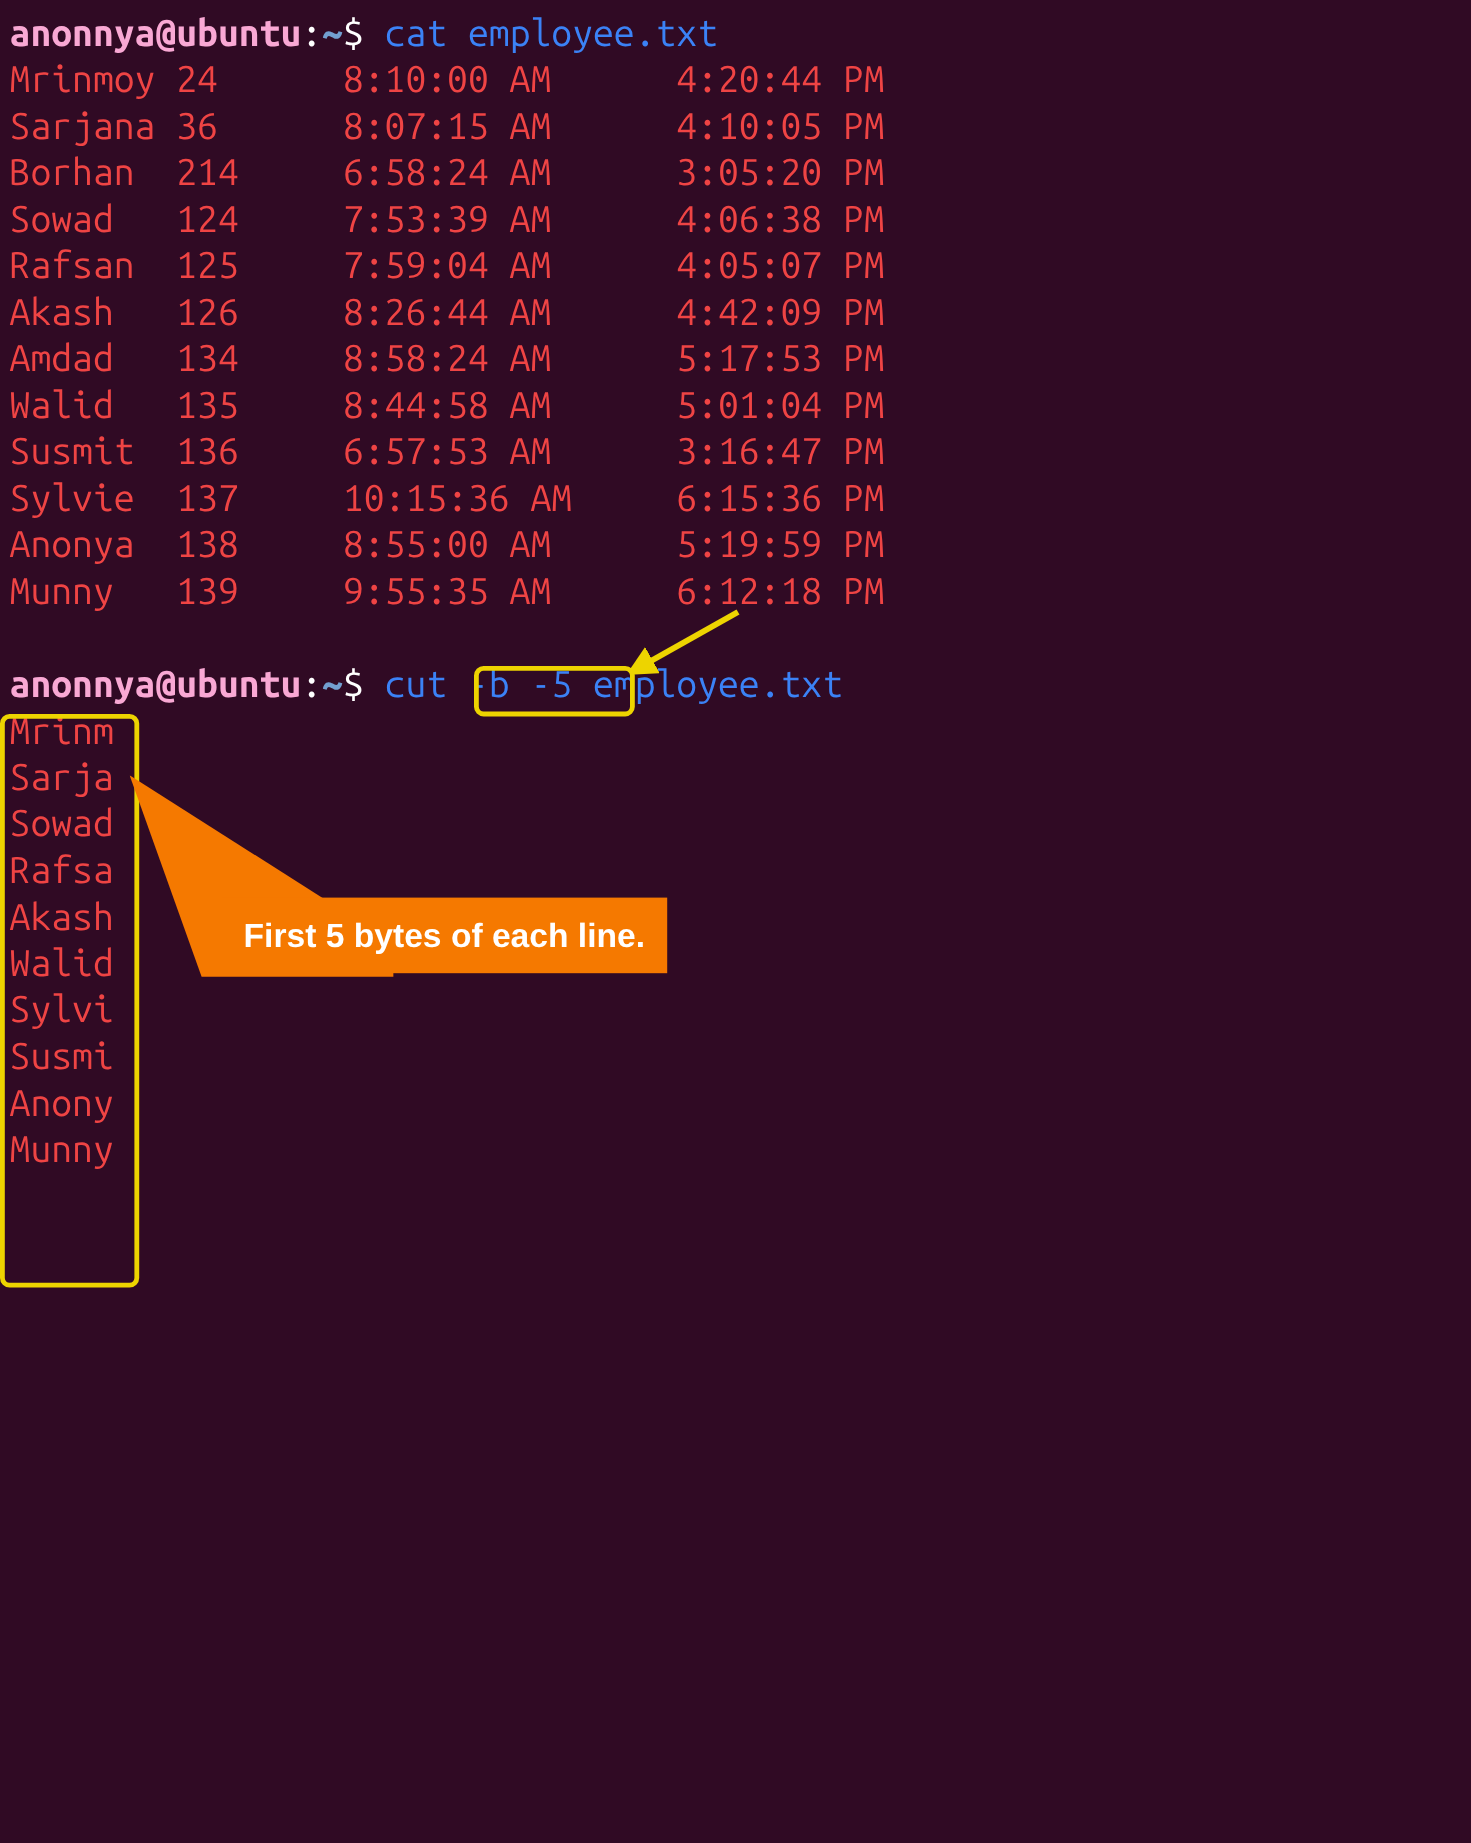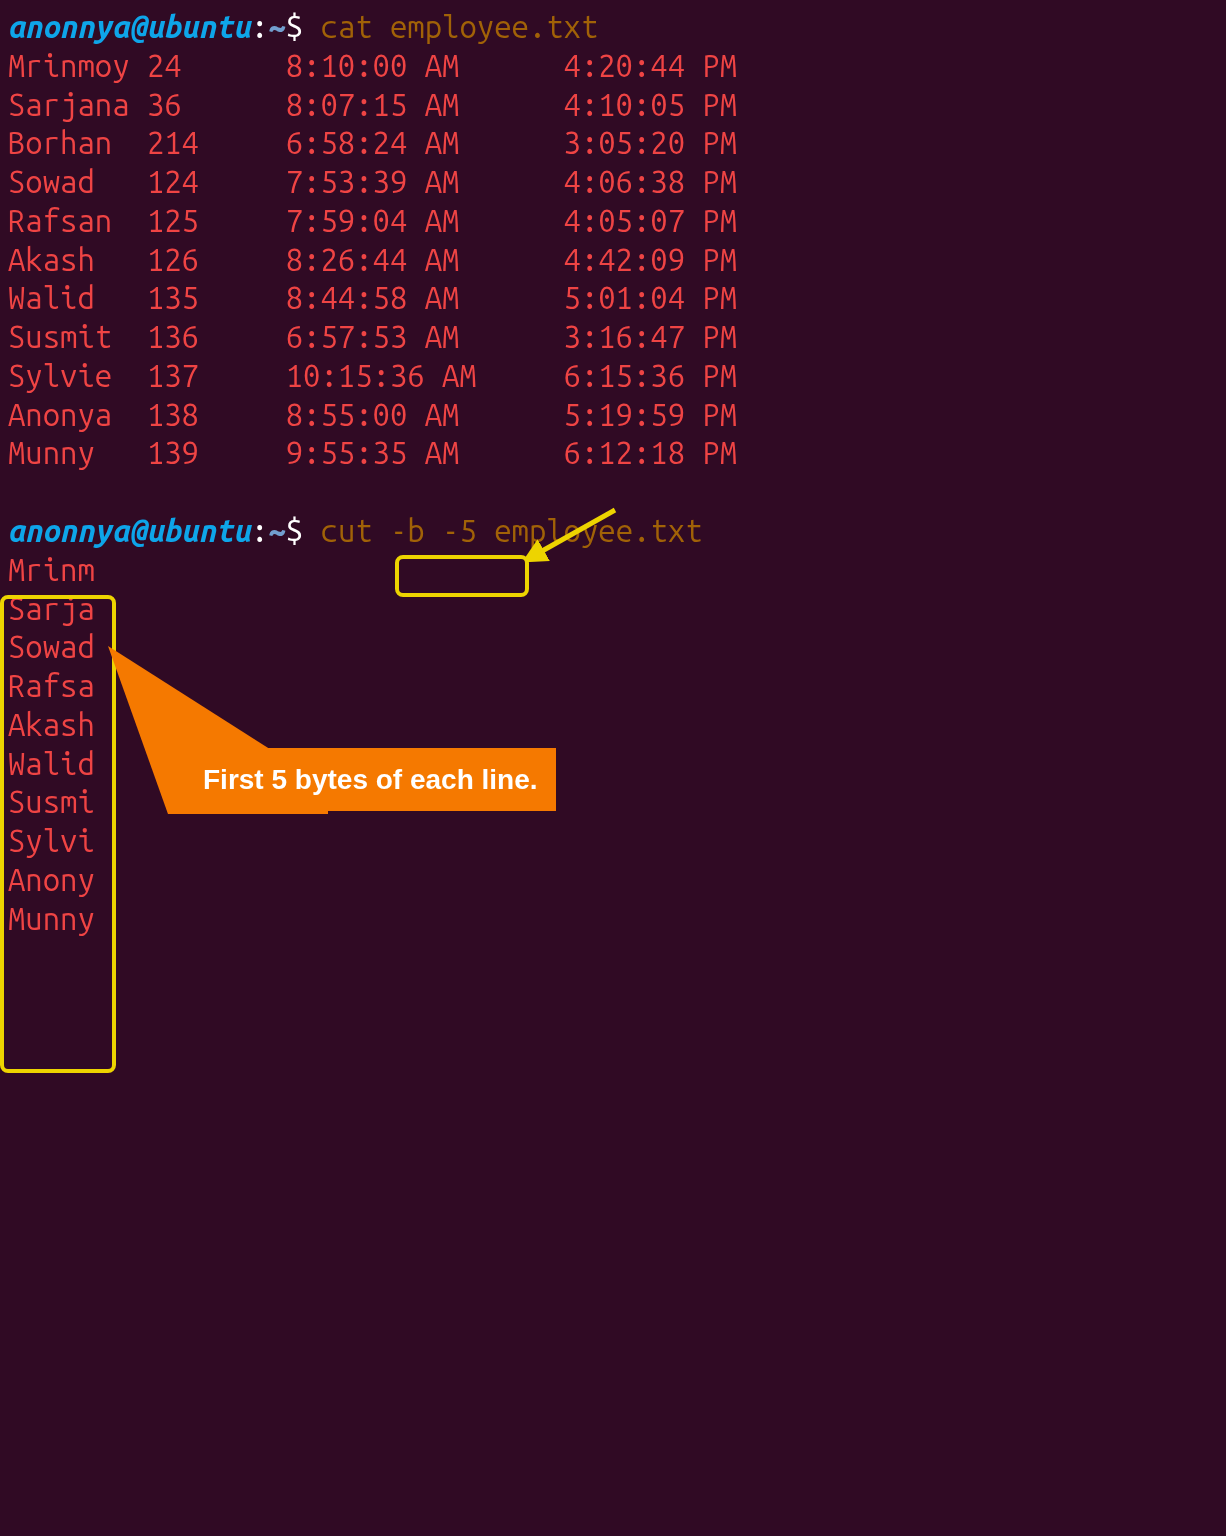--- a/index.html
+++ b/index.html
@@ -13,36 +13,35 @@
       color: #ffffff;
       font-size: 31px;
       padding: 8px 8px;
       position: relative;
       width: 1226px;
       height: 1536px;
       overflow: hidden;
       line-height: 1.25;
     }
     .prompt-user {
-      color: #0ea5e9;
+      color: #f9a8d4;
       font-weight: bold;
-      font-style: italic;
     }
     .prompt-colon {
       color: #ffffff;
     }
     .prompt-path {
       color: #729fcf;
       font-weight: bold;
     }
     .prompt-symbol {
       color: #ffffff;
     }
     .command {
-      color: #a16207;
+      color: #3b82f6;
     }
     .output {
       color: #ef4444;
       white-space: pre;
     }
     .row {
       white-space: pre;
     }
     .blank-line {
       height: 39px;
@@ -79,42 +78,43 @@
   <span class="prompt-user">anonnya@ubuntu</span><span class="prompt-colon">:</span><span class="prompt-path">~</span><span class="prompt-symbol">$</span><span class="command"> </span><span class="command">cat employee.txt</span>
 </div>
 
 <div id="table-rows">
     <div class="output row">Mrinmoy 24      8:10:00 AM      4:20:44 PM</div>
     <div class="output row">Sarjana 36      8:07:15 AM      4:10:05 PM</div>
     <div class="output row">Borhan  214     6:58:24 AM      3:05:20 PM</div>
     <div class="output row">Sowad   124     7:53:39 AM      4:06:38 PM</div>
     <div class="output row">Rafsan  125     7:59:04 AM      4:05:07 PM</div>
     <div class="output row">Akash   126     8:26:44 AM      4:42:09 PM</div>
+    <div class="output row">Amdad   134     8:58:24 AM      5:17:53 PM</div>
     <div class="output row">Walid   135     8:44:58 AM      5:01:04 PM</div>
     <div class="output row">Susmit  136     6:57:53 AM      3:16:47 PM</div>
     <div class="output row">Sylvie  137     10:15:36 AM     6:15:36 PM</div>
     <div class="output row">Anonya  138     8:55:00 AM      5:19:59 PM</div>
     <div class="output row">Munny   139     9:55:35 AM      6:12:18 PM</div>
   </div>
 
 <div class="blank-line"></div>
 
 <div>
   <span class="prompt-user">anonnya@ubuntu</span><span class="prompt-colon">:</span><span class="prompt-path">~</span><span class="prompt-symbol">$</span><span class="command"> </span><span class="command">cut </span><span class="command">-b -5</span><span class="command"> employee.txt</span>
 </div>
 
 <div id="cut-rows">
     <div class="output">Mrinm</div>
     <div class="output">Sarja</div>
     <div class="output">Sowad</div>
     <div class="output">Rafsa</div>
     <div class="output">Akash</div>
     <div class="output">Walid</div>
+    <div class="output">Sylvi</div>
     <div class="output">Susmi</div>
-    <div class="output">Sylvi</div>
     <div class="output">Anony</div>
     <div class="output">Munny</div>
   </div>
 
 <div class="highlight-box" style="top:555px; left:395px; width:134px; height:42px;"></div>
 
 <svg class="annotation-arrow" style="top:505px; left:525px; width:100px; height:60px;" viewBox="0 0 100 60">
   <defs>
     <marker id="arrowhead1" markerWidth="5" markerHeight="5" refX="2" refY="2.5" orient="auto">
       <polygon points="0 0, 5 2.5, 0 5" fill="#edd400"></polygon>

